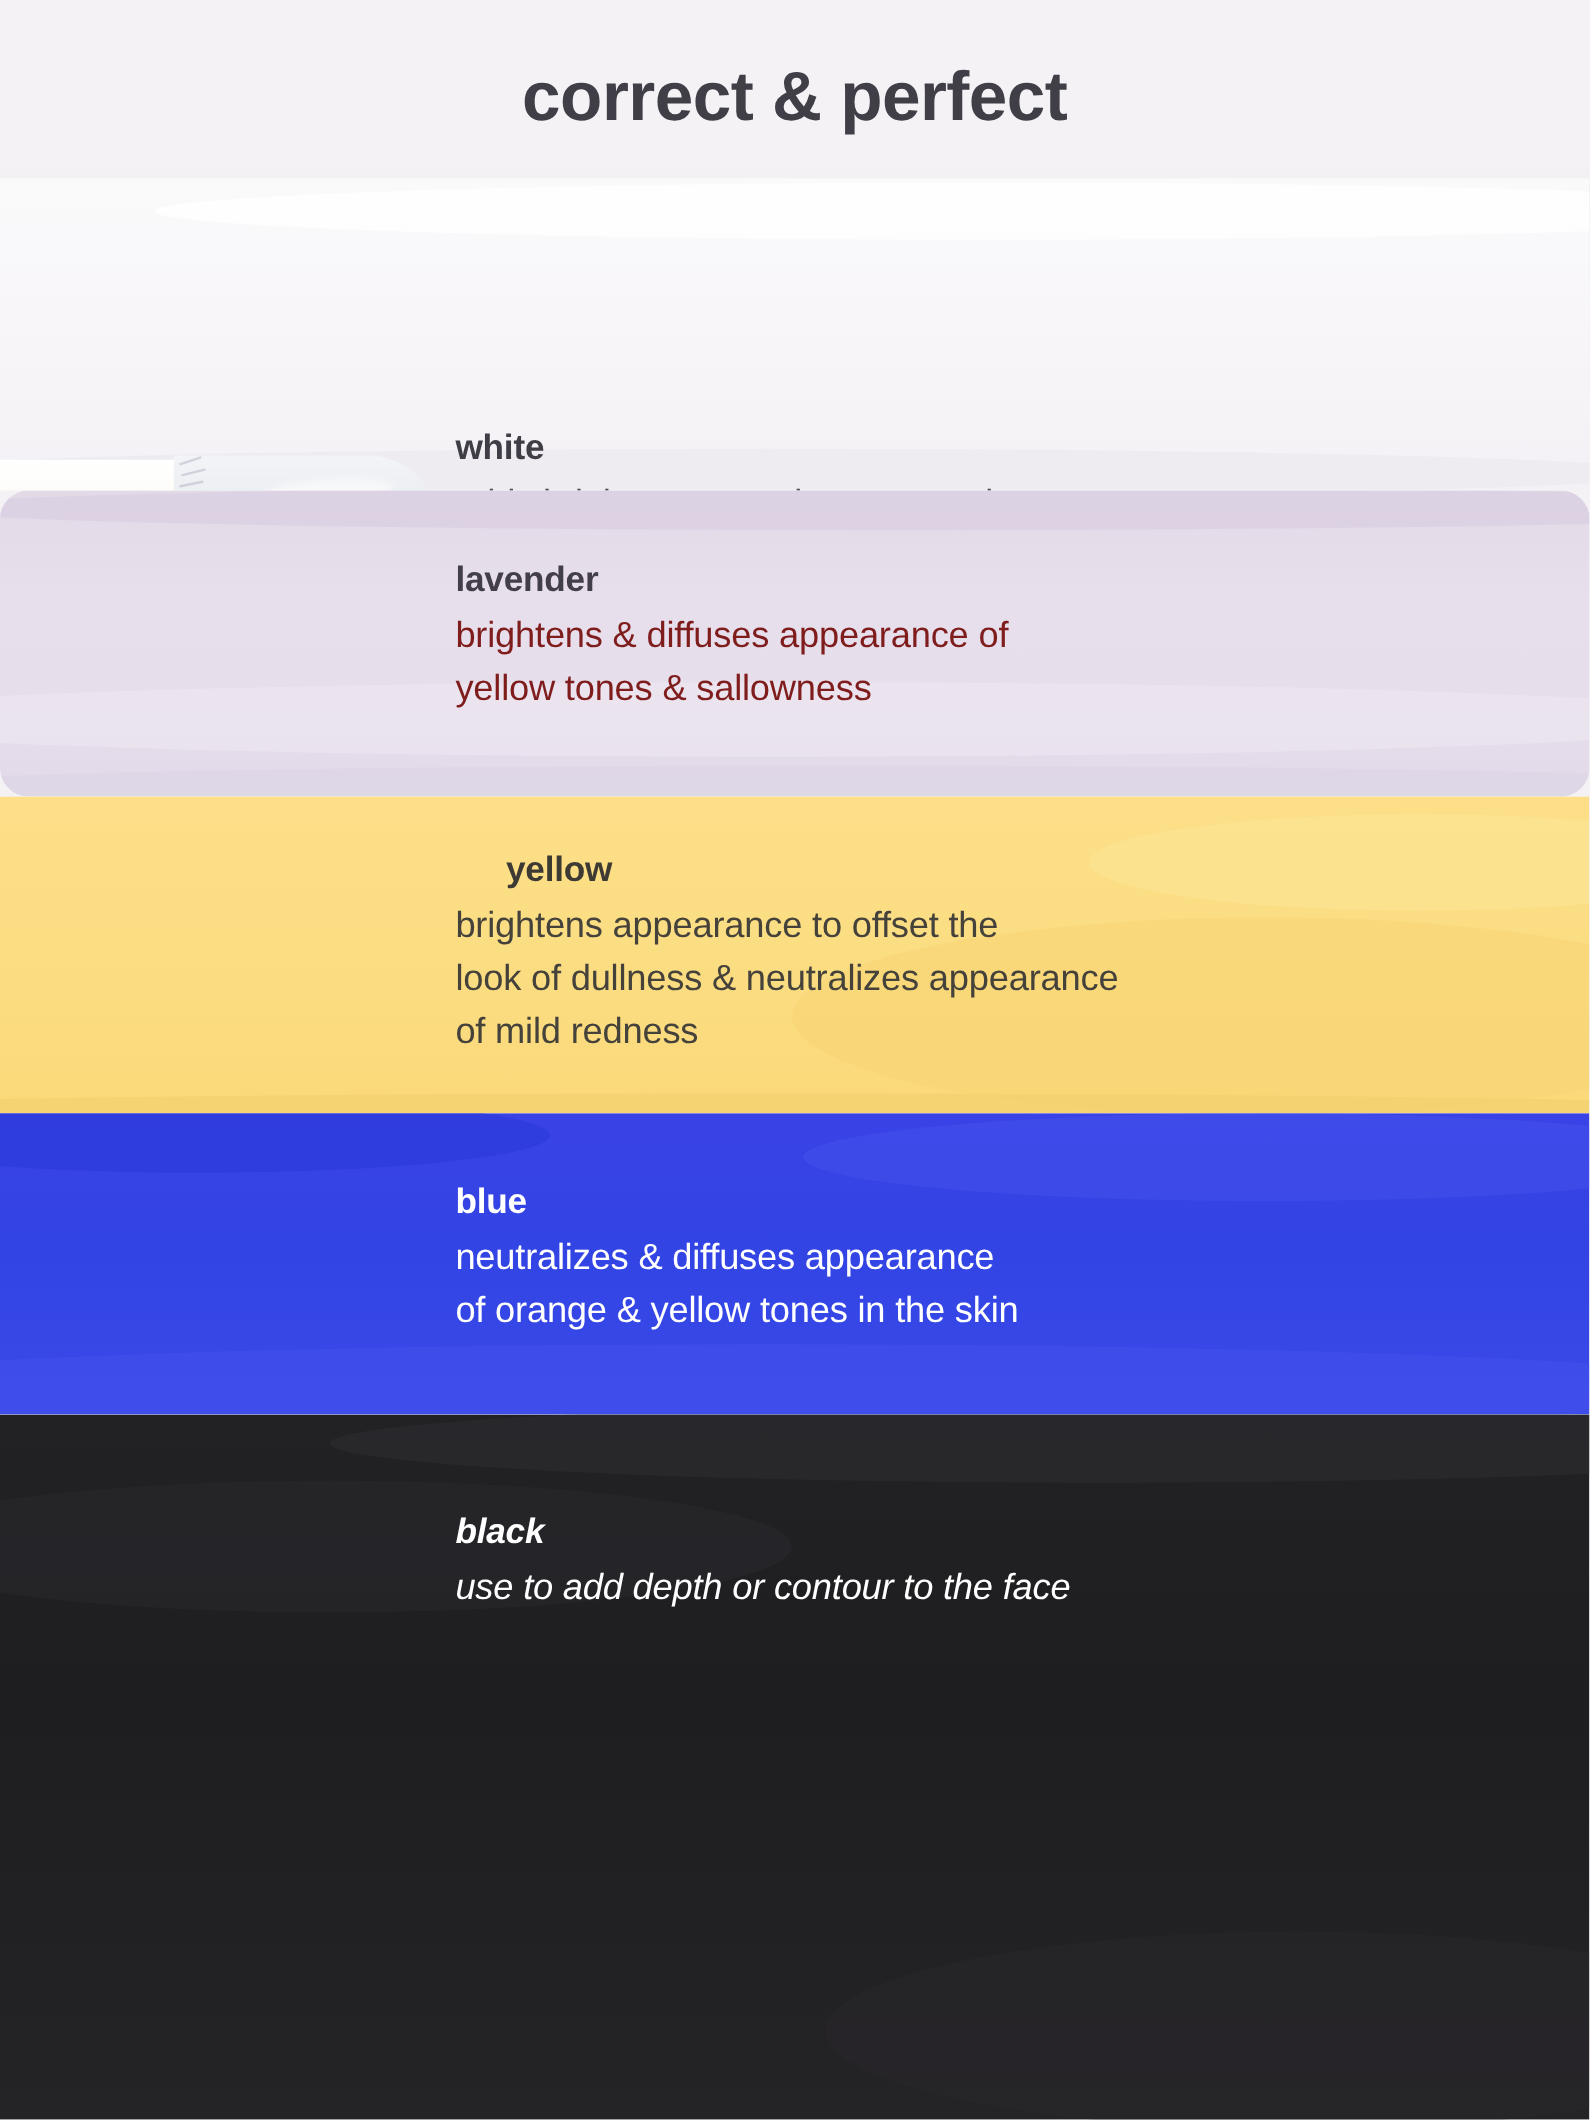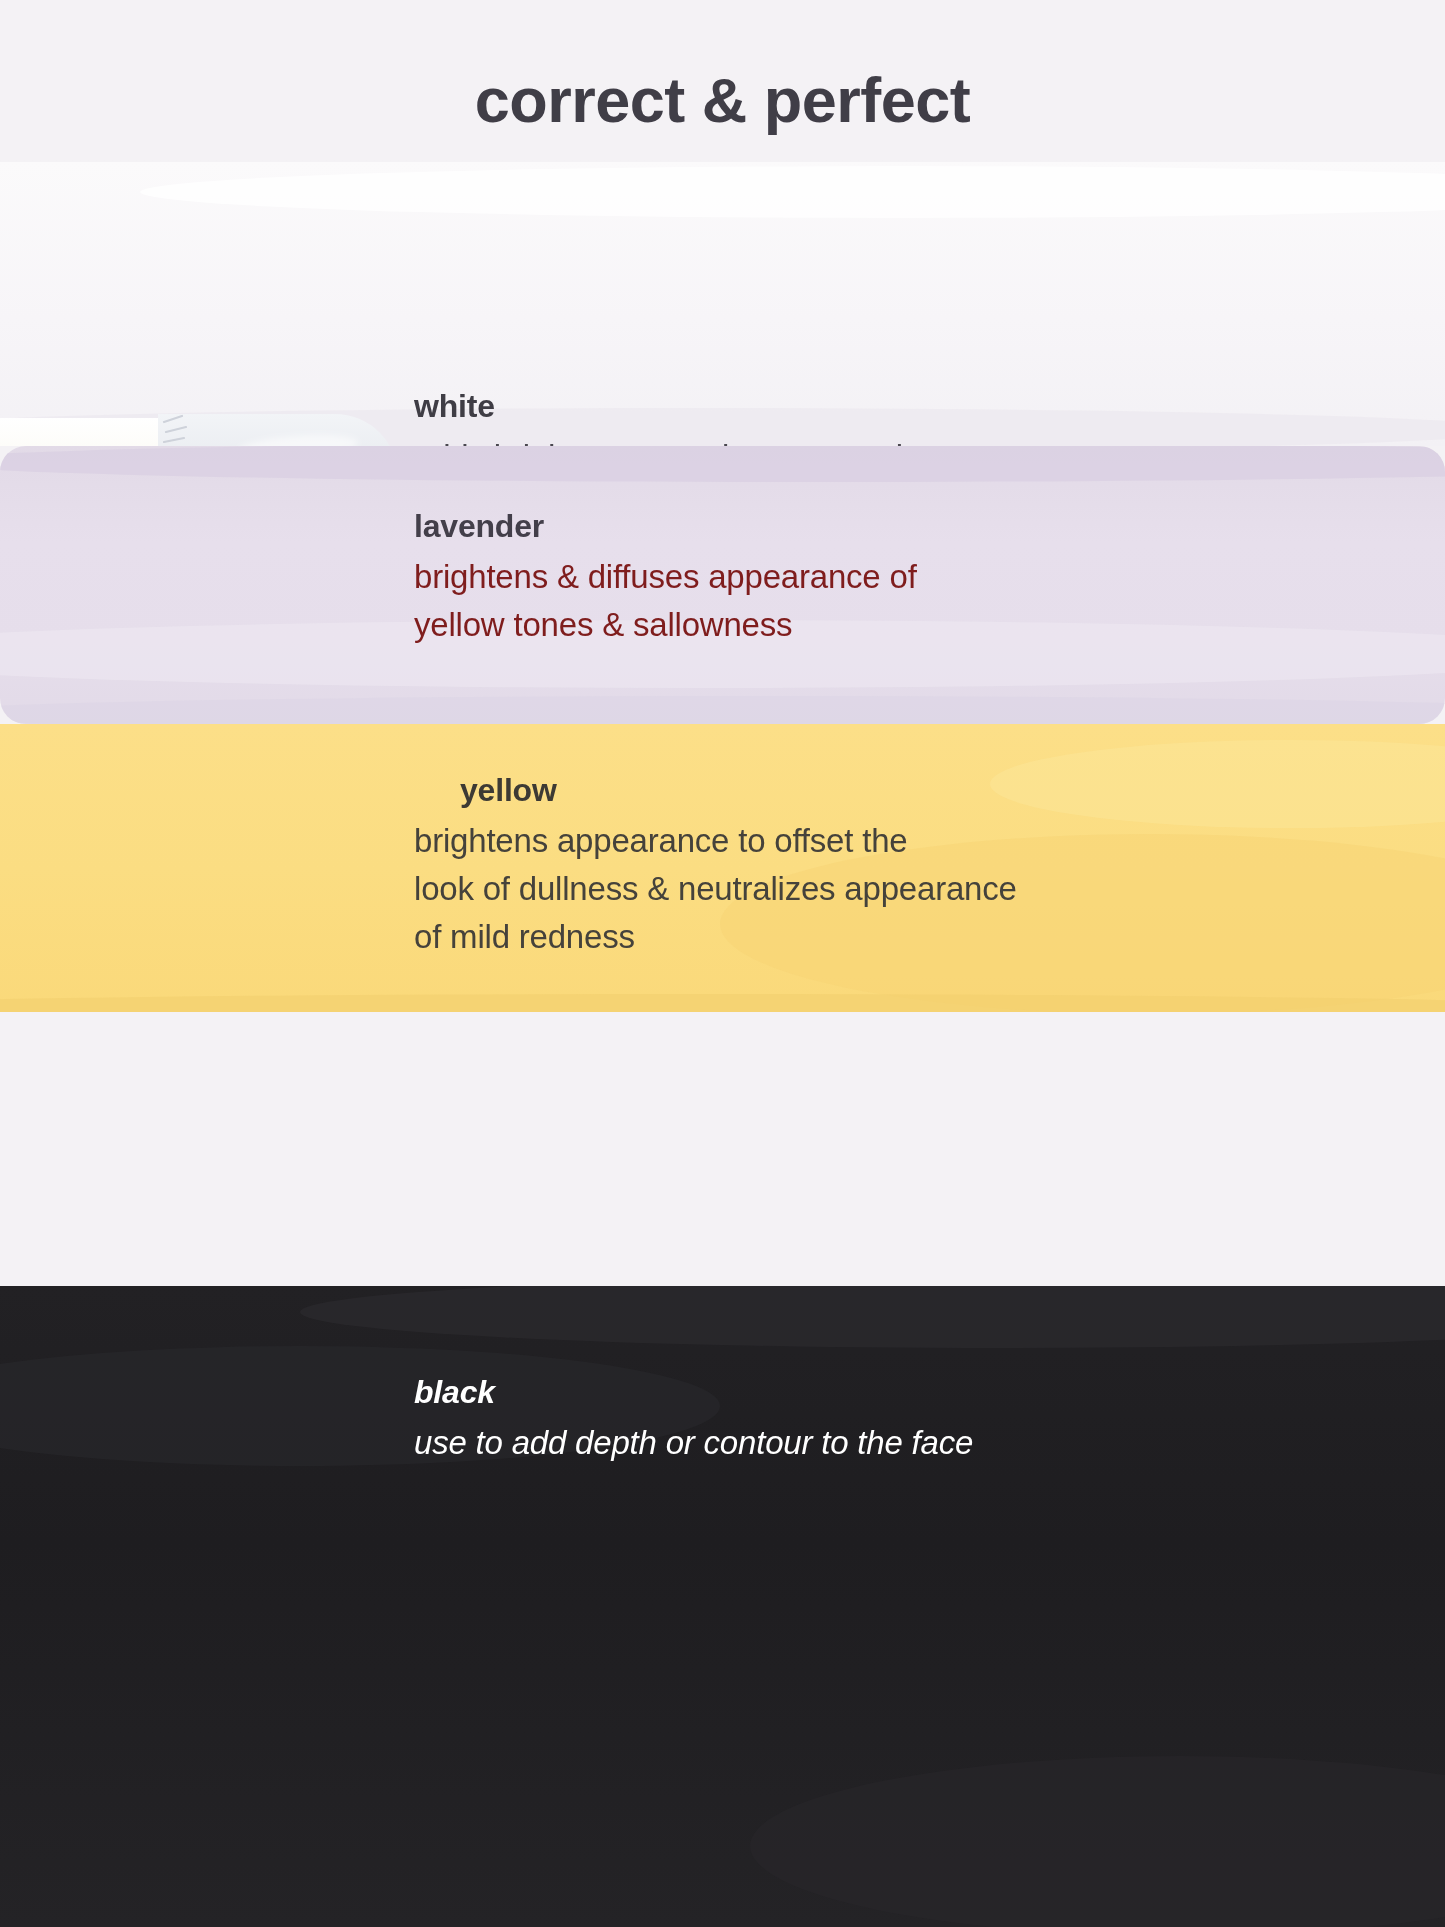--- a/index.html
+++ b/index.html
@@ -10,21 +10,21 @@
     background:#f4f2f5;
   }
   #page {
     position:relative;
     width:1445px; height:1927px;
     overflow:hidden;
   }
 
   
   .header {
-    position:absolute; left:0; top:12px;
+    position:absolute; left:0; top:0;
     width:1445px; height:190px;
     background:linear-gradient(#f4f2f5 0%, #f4f2f5 78%, #efedf0 100%);
     display:flex; align-items:flex-start; justify-content:center;
   }
   .header-title {
     margin-top:52px;
     font-size:63px; font-weight:bold;
     letter-spacing:-0.5px;
     color:#403e47;
   }
@@ -173,20 +173,34 @@
     </svg>
 
     <div class="txt" style="top:48px;">
       <div class="shade-name" style="color:#3d3a34;margin-left:46px;">yellow</div>
       <div class="shade-desc" style="color:#45423b;">brightens appearance to offset the
 look of dullness &amp; neutralizes appearance
 of mild redness</div>
     </div>
   </div>
 
+  <div class="shade-row" id="sec-blue">
+    <div class="row-bg"></div>
+    <svg class="smear" style="top:0;height:274px;" viewBox="0 0 1445 274" preserveAspectRatio="none">
+      <ellipse cx="180" cy="20" rx="320" ry="34" fill="#2a39d8" opacity="0.6"></ellipse>
+      <ellipse cx="1150" cy="40" rx="420" ry="40" fill="#4352ec" opacity="0.5"></ellipse>
+      <ellipse cx="700" cy="250" rx="900" ry="40" fill="#4754ee" opacity="0.45"></ellipse>
+    </svg>
+
+    <div class="txt" style="top:62px;">
+      <div class="shade-name" style="color:#ffffff;">blue</div>
+      <div class="shade-desc" style="color:#ffffff;">neutralizes &amp; diffuses appearance
+of orange &amp; yellow tones in the skin</div>
+    </div>
+  </div>
 
   <div class="shade-row" id="sec-black">
     <div class="row-bg"></div>
     <svg class="smear" style="top:0;height:641px;" viewBox="0 0 1445 641" preserveAspectRatio="none">
       <ellipse cx="1000" cy="26" rx="700" ry="36" fill="#2b2a2e" opacity="0.75"></ellipse>
       <ellipse cx="300" cy="120" rx="420" ry="60" fill="#2a292d" opacity="0.5"></ellipse>
       <ellipse cx="1180" cy="560" rx="430" ry="90" fill="#2a292d" opacity="0.45"></ellipse>
     </svg>
 
     <div class="txt" style="top:88px;font-style:italic;">

